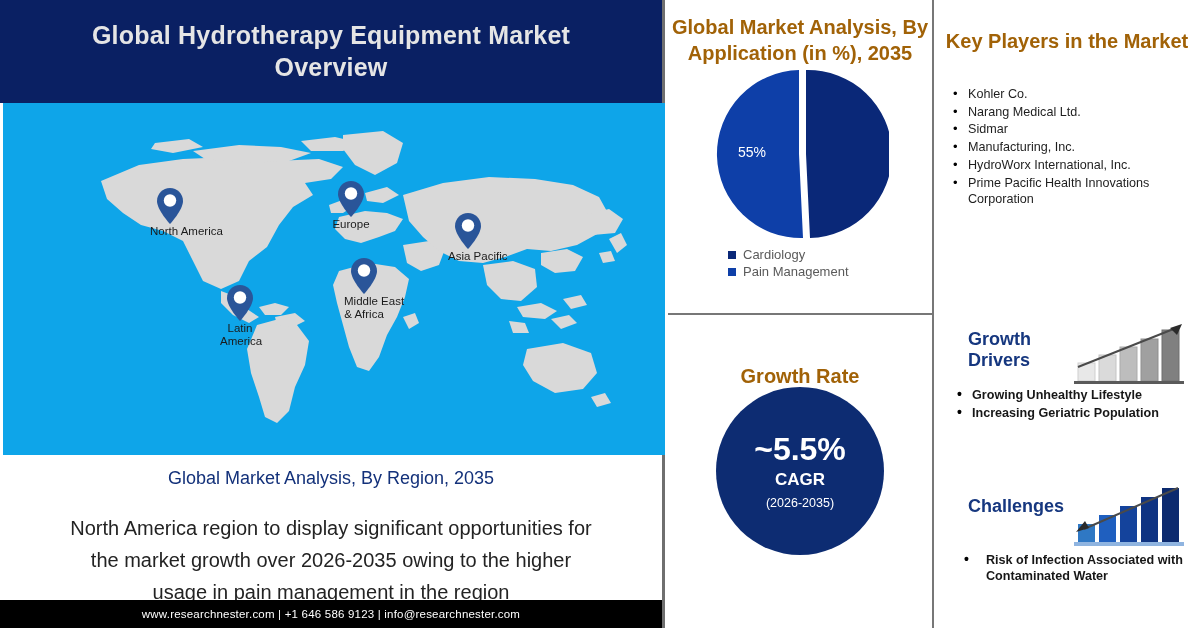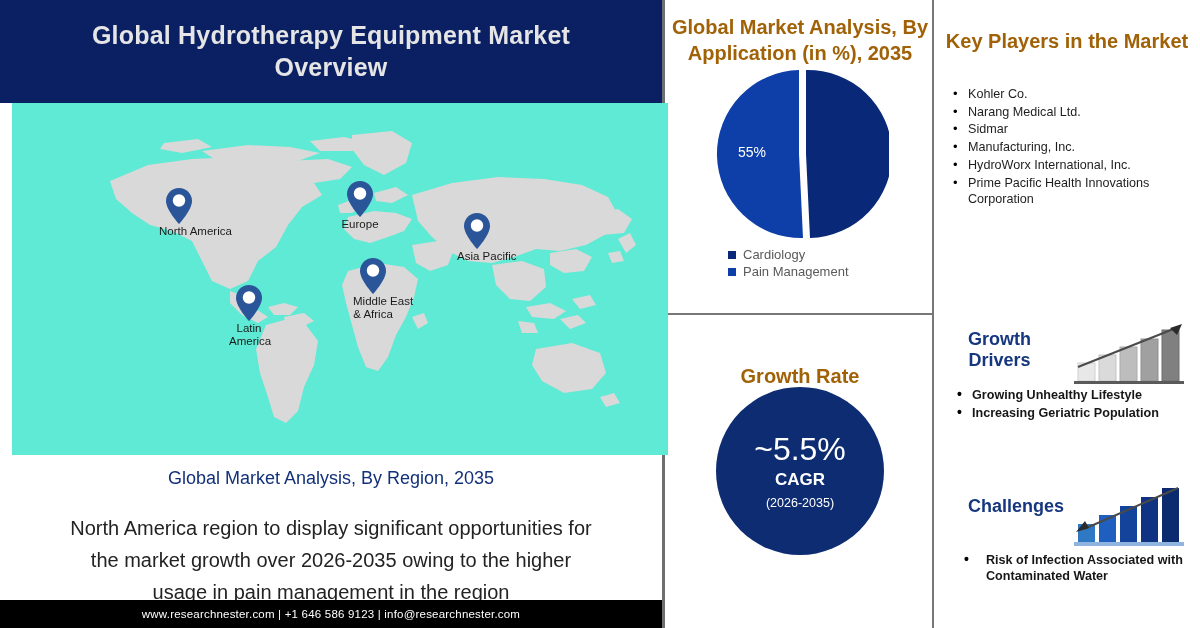--- a/index.html
+++ b/index.html
@@ -21,22 +21,22 @@
     background:#0a2063;
     display:flex;align-items:center;justify-content:center;
   }
   .header-title{
     color:#e5e5e5;font-size:25px;font-weight:bold;line-height:1.25;
     text-align:center;letter-spacing:.2px;padding:0 40px;
   }
 
   
   .map-wrap{
-    position:absolute;left:12px;top:103px;width:662px;height:352px;
-    background:#5eead4;overflow:hidden;
+    position:absolute;left:3px;top:103px;width:662px;height:352px;
+    background:#0ea5e9;overflow:hidden;
   }
   .map-svg{position:absolute;left:40px;top:18px;width:600px;height:320px;}
 
   .pin{position:absolute;width:40px;}
   .pin .glyph{display:block;margin:0 auto;}
   .pin .plabel{
     text-align:center;font-size:11.5px;color:#1b1b1b;line-height:1.15;
     margin-top:1px;white-space:nowrap;
   }
   .pin.na{left:147px;top:85px;}
@@ -94,30 +94,29 @@
     content:"\2022";position:absolute;left:-15px;top:-1px;font-size:13px;color:#000;
   }
 
   
   .circle-kpi{
     position:absolute;left:50%;top:72px;transform:translateX(-50%);
     width:168px;height:168px;border-radius:50%;background:#0d2c72;
     display:flex;flex-direction:column;align-items:center;justify-content:center;
     color:#ffffff;
   }
-  .kpi-val{font-size:32px;font-weight:normal;line-height:1;}
+  .kpi-val{font-size:32px;font-weight:bold;line-height:1;}
   .kpi-sub{font-size:17px;font-weight:bold;margin-top:5px;}
   .kpi-range{font-size:12.5px;margin-top:6px;}
 
   
   .dc-head{position:relative;height:72px;}
   .dc-title{
     position:absolute;left:34px;top:14px;font-size:18px;font-weight:bold;color:#16377f;
     line-height:1.15;
-    text-align:center;
   }
   .dc-title.single{top:24px;}
   .dc-chart{position:absolute;right:10px;top:6px;}
   .dc-list{margin:0;padding:0 8px 0 38px;list-style:none;}
   .dc-list li{
     position:relative;font-size:12.6px;font-weight:bold;color:#171717;line-height:1.3;margin-bottom:2px;
   }
   .dc-list li::before{
     content:"\2022";position:absolute;left:-15px;top:-2px;font-size:14px;color:#000;font-weight:bold;
   }

